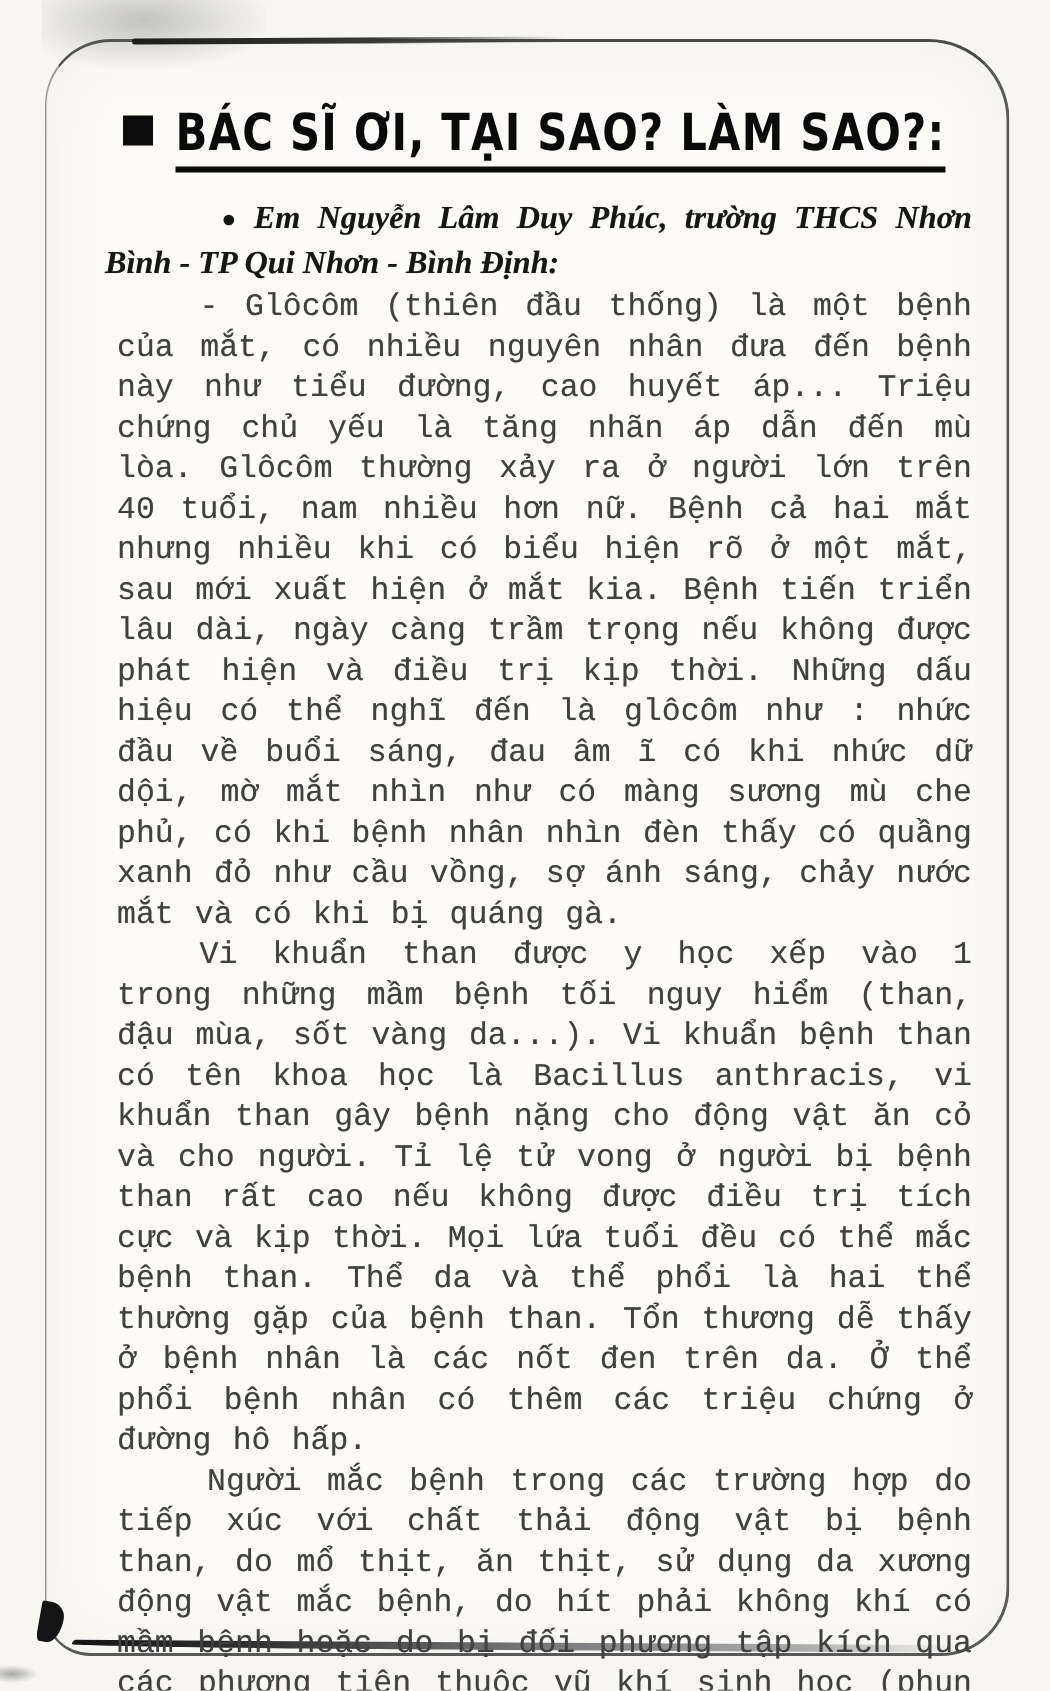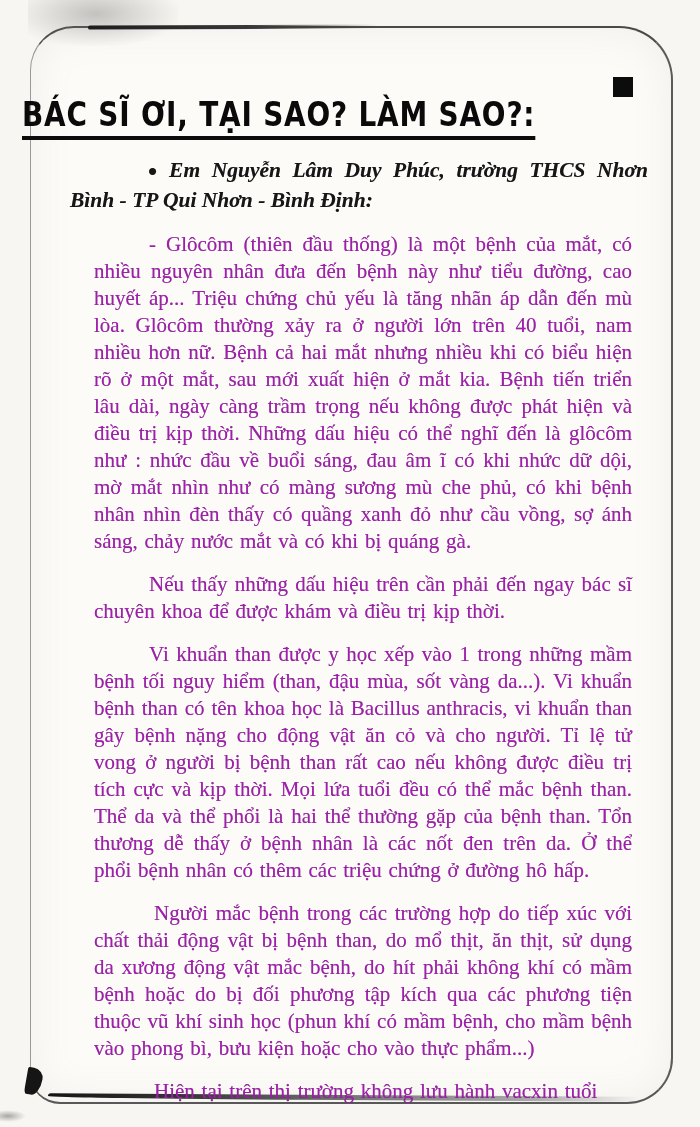--- a/index.html
+++ b/index.html
@@ -49,23 +49,22 @@
   }
 
   .content {
     position: absolute; left: 0; top: 0; width: 700px; height: 1127px;
     padding: 72px 52px 0 78px;
     box-sizing: border-box;
     color: #1e1e1e;
   }
 
   .doc-title-row {
-    display: flex; align-items: flex-end;
+    display: flex; align-items: flex-start;
     margin: 0 0 2px 4px;
-    flex-direction: column;
   }
   .title-square {
     width: 20px; height: 20px; background: #0c0c0c;
     flex: 0 0 auto; margin-right: 15px; margin-top: 5px;
   }
   .doc-title {
     font-family: "DejaVu Sans", "Liberation Sans", sans-serif;
     font-weight: 800; font-size: 34px; letter-spacing: 1px;
     color: #0a0a0a; white-space: nowrap;
     transform: scaleX(0.82); transform-origin: left center;
@@ -81,24 +80,25 @@
     text-shadow: 0 0 0.5px rgba(20,20,20,.45);
   }
   .question.first { margin-top: 16px; }
   .q-bullet {
     font-style: normal; font-size: 26px; font-weight: bold;
     vertical-align: -3px; margin-right: 12px; letter-spacing: 0;
   }
 
   .body-para {
     font-size: 21px; line-height: 27px;
-    text-align: justify; margin: 16px;
+    text-align: justify; margin: 0;
     text-indent: 55px; word-spacing: 1.5px;
-    color: #a21caf;
+    color: #404040;
     text-shadow: 0 0 0.5px rgba(25,25,25,.4);
+    font-family: Liberation Mono, monospace;
   }
   .body-para.indent-lg { text-indent: 60px; }
 </style>
 </head>
 <body>
 
 <div class="frame"></div>
 <div class="smudge-topleft"></div>
 <div class="top-border-dark"></div>
 <div class="bottom-sweep"></div>
@@ -108,20 +108,19 @@
 <div class="content">
 
   <div class="doc-title-row">
     <span class="title-square"></span>
     <span class="doc-title">BÁC SĨ ƠI, TẠI SAO? LÀM SAO?:</span>
   </div>
 
   <p class="question first"><span class="q-bullet">•</span><span>Em Nguyễn Lâm Duy Phúc, trường THCS Nhơn Bình - TP Qui Nhơn - Bình Định:</span></p>
 
   <p class="body-para">- Glôcôm (thiên đầu thống) là một bệnh của mắt, có nhiều nguyên nhân đưa đến bệnh này như tiểu đường, cao huyết áp... Triệu chứng chủ yếu là tăng nhãn áp dẫn đến mù lòa. Glôcôm thường xảy ra ở người lớn trên 40 tuổi, nam nhiều hơn nữ. Bệnh cả hai mắt nhưng nhiều khi có biểu hiện rõ ở một mắt, sau mới xuất hiện ở mắt kia. Bệnh tiến triển lâu dài, ngày càng trầm trọng nếu không được phát hiện và điều trị kịp thời. Những dấu hiệu có thể nghĩ đến là glôcôm như : nhức đầu về buổi sáng, đau âm ĩ có khi nhức dữ dội, mờ mắt nhìn như có màng sương mù che phủ, có khi bệnh nhân nhìn đèn thấy có quầng xanh đỏ như cầu vồng, sợ ánh sáng, chảy nước mắt và có khi bị quáng gà.</p>
-  <p class="body-para">Nếu thấy những dấu hiệu trên cần phải đến ngay bác sĩ chuyên khoa để được khám và điều trị kịp thời.</p>
 
 
   <p class="body-para">Vi khuẩn than được y học xếp vào 1 trong những mầm bệnh tối nguy hiểm (than, đậu mùa, sốt vàng da...). Vi khuẩn bệnh than có tên khoa học là Bacillus anthracis, vi khuẩn than gây bệnh nặng cho động vật ăn cỏ và cho người. Tỉ lệ tử vong ở người bị bệnh than rất cao nếu không được điều trị tích cực và kịp thời. Mọi lứa tuổi đều có thể mắc bệnh than. Thể da và thể phổi là hai thể thường gặp của bệnh than. Tổn thương dễ thấy ở bệnh nhân là các nốt đen trên da. Ở thể phổi bệnh nhân có thêm các triệu chứng ở đường hô hấp.</p>
   <p class="body-para indent-lg">Người mắc bệnh trong các trường hợp do tiếp xúc với chất thải động vật bị bệnh than, do mổ thịt, ăn thịt, sử dụng da xương động vật mắc bệnh, do hít phải không khí có mầm bệnh hoặc do bị đối phương tập kích qua các phương tiện thuộc vũ khí sinh học (phun khí có mầm bệnh, cho mầm bệnh vào phong bì, bưu kiện hoặc cho vào thực phẩm...)</p>
   <p class="body-para indent-lg">Hiện tại trên thị trường không lưu hành vacxin tuổi</p>
 
 </div>
 
 </body></html>

